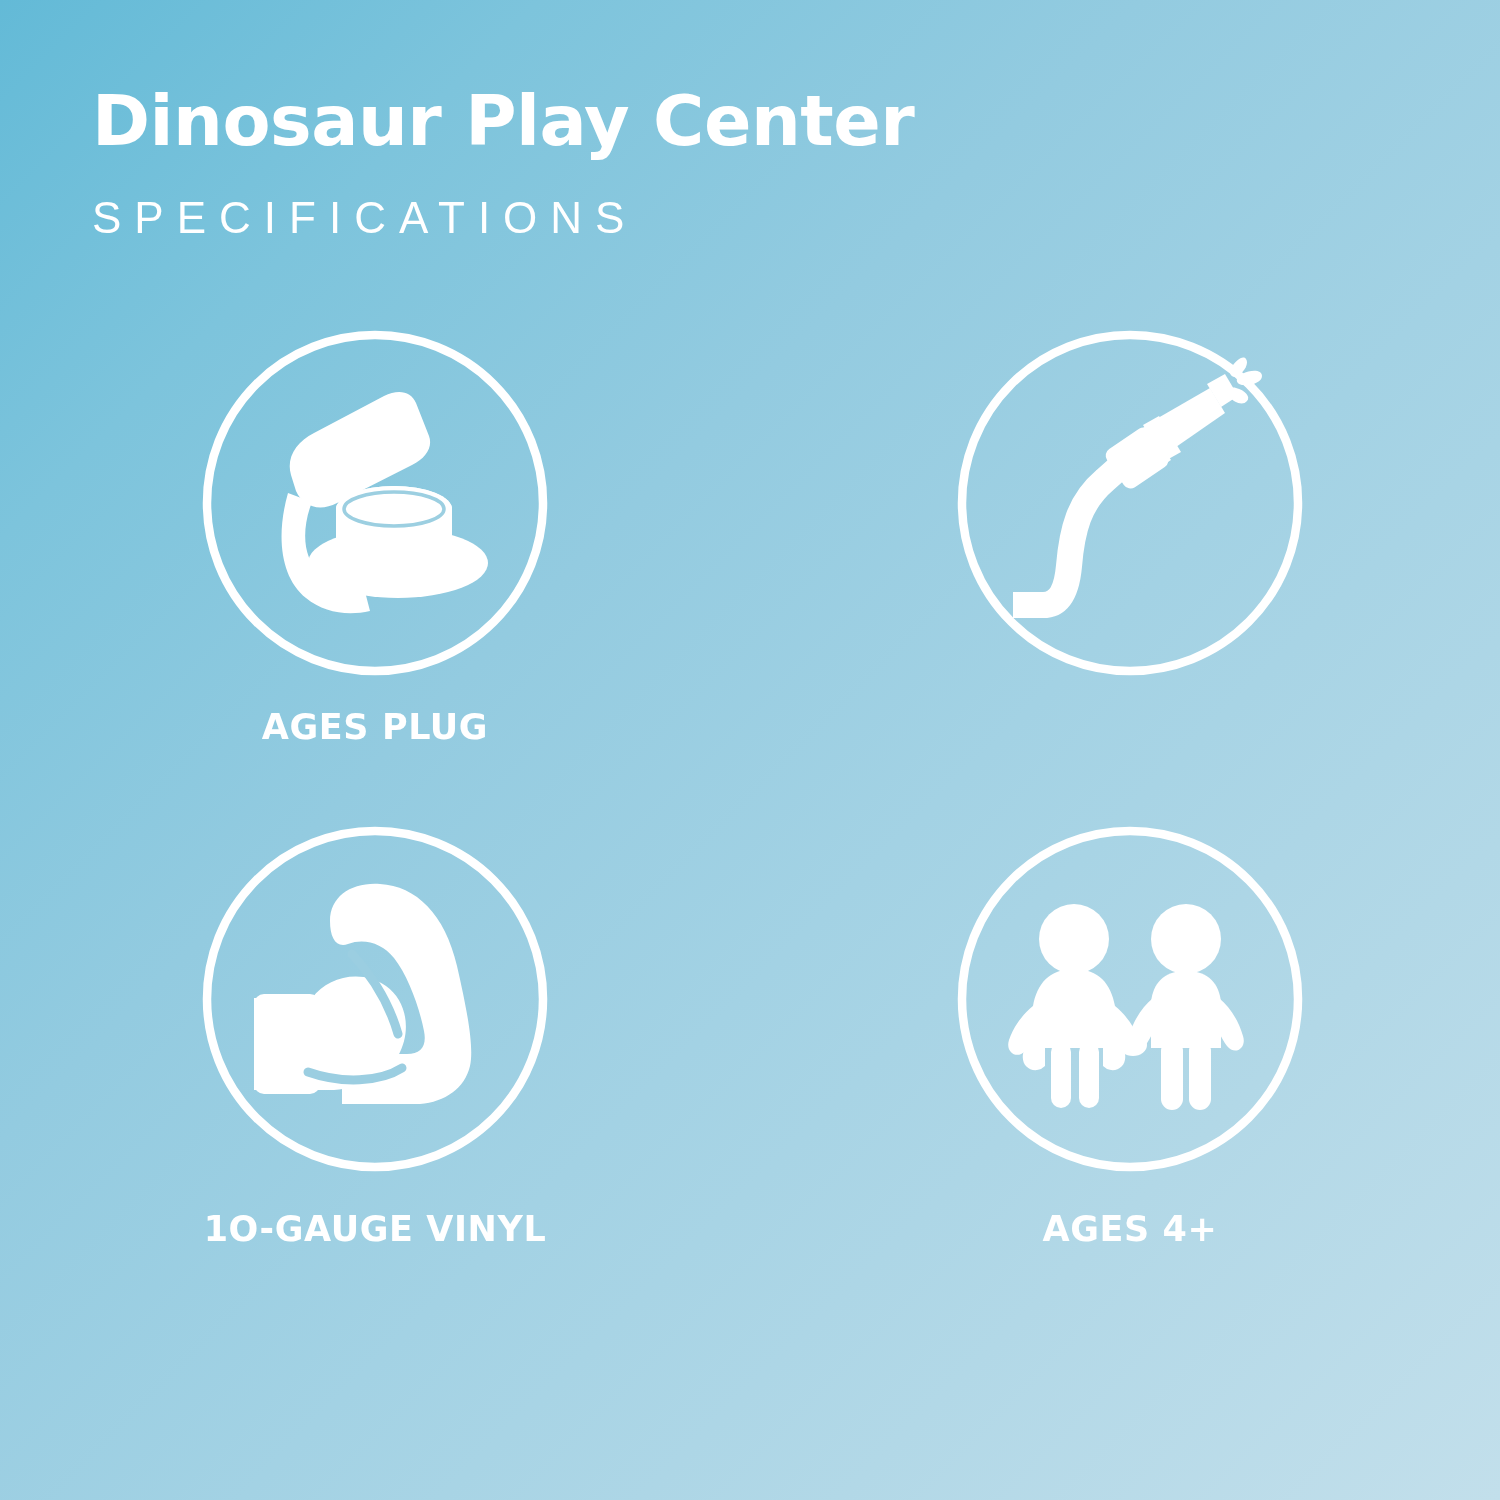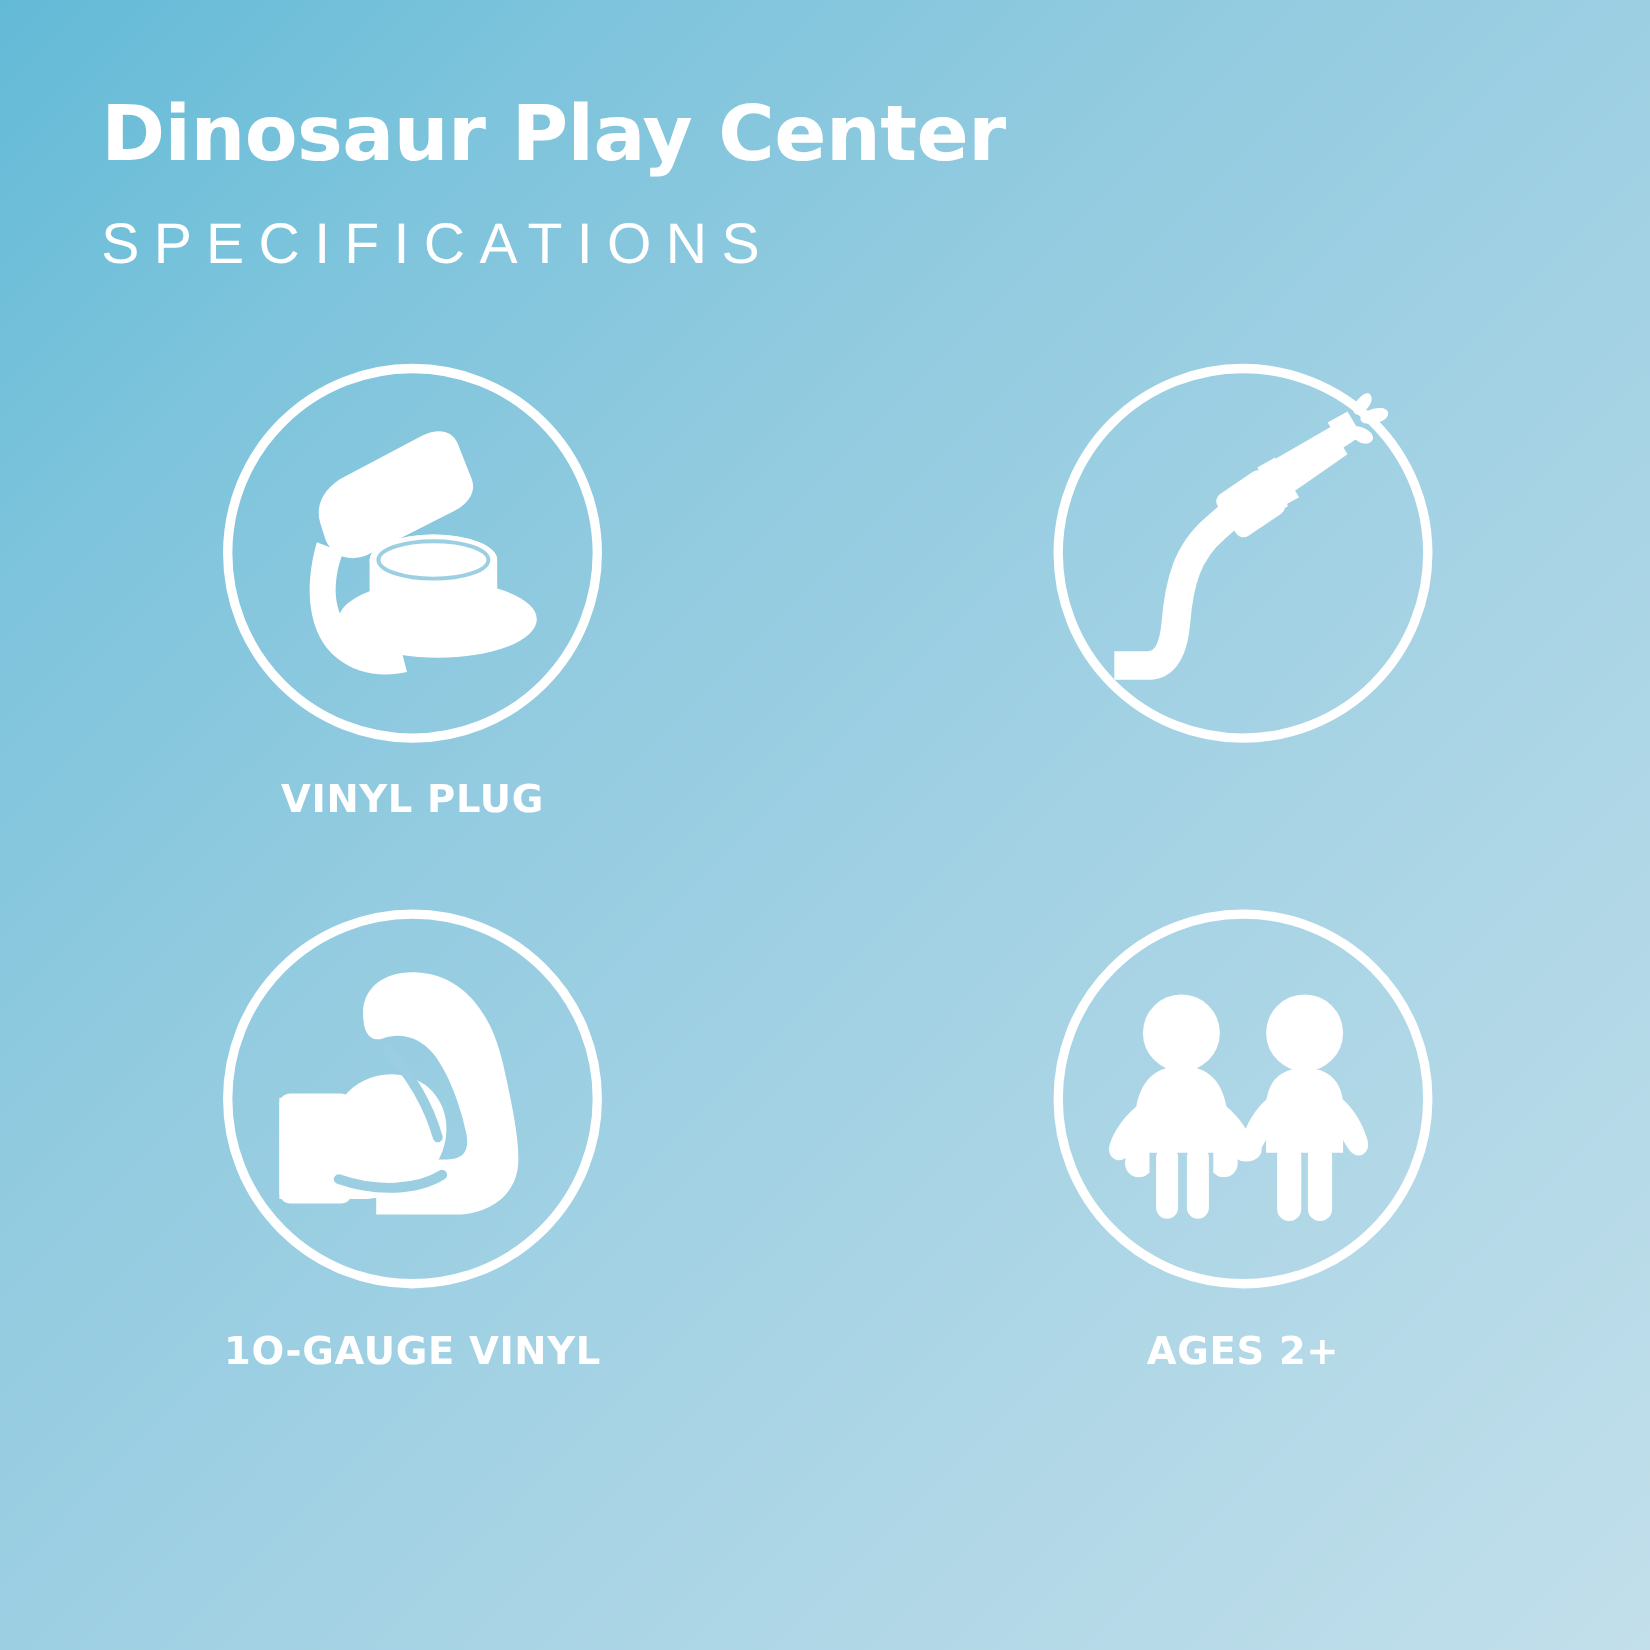--- a/index.html
+++ b/index.html
@@ -42,21 +42,21 @@
     line-height: 1.0;
     font-weight: 700;
     letter-spacing: -0.5px;
     color: #ffffff;
     white-space: nowrap;
   }
   .subtitle {
     margin: 0;
     padding-top: 40px;
     font-family: "Liberation Sans", sans-serif;
-    font-size: 52px;
+    font-size: 44px;
     line-height: 1.0;
     font-weight: 300;
     letter-spacing: 13px;
     color: #ffffff;
     white-space: nowrap;
   }
 
   
   .grid {
     position: absolute;
@@ -141,21 +141,21 @@
                      a 58 23 0 0 1 116 0
                      l 0 52
                      a 58 23 0 0 1 -116 0
                      Z"></path>
 
             <ellipse cx="192" cy="179" rx="58" ry="23" fill="#ffffff"></ellipse>
             <ellipse cx="192" cy="179" rx="50" ry="17" fill="none" stroke="#9ccfe1" stroke-width="3.5"></ellipse>
           </g>
         </svg>
       </div>
-      <div class="cell-label label-drain">VINYL PLUG</div>
+      <div class="cell-label label-drain">AGES PLUG</div>
     </div>
 
     <div class="cell cell-hose">
       <div class="badge">
         <svg viewBox="0 0 346 346" width="346" height="346" aria-hidden="true">
           <circle cx="173" cy="173" r="168" fill="none" stroke="#ffffff" stroke-width="8.5"></circle>
           <g>
 
             <path d="M 56 275
                      L 86 275
@@ -281,17 +281,17 @@
                      C 290 222, 278 230, 270 220
                      C 264 212, 258 198, 252 188 Z"></path>
 
             <rect x="204" y="214" width="22" height="70" rx="11"></rect>
             <rect x="232" y="214" width="22" height="70" rx="11"></rect>
 
             <ellipse cx="176" cy="219" rx="14" ry="11"></ellipse>
           </g>
         </svg>
       </div>
-      <div class="cell-label label-ages">AGES 2+</div>
+      <div class="cell-label label-ages">AGES 4+</div>
     </div>
 
   </div>
 </div>
 
 </body></html>

